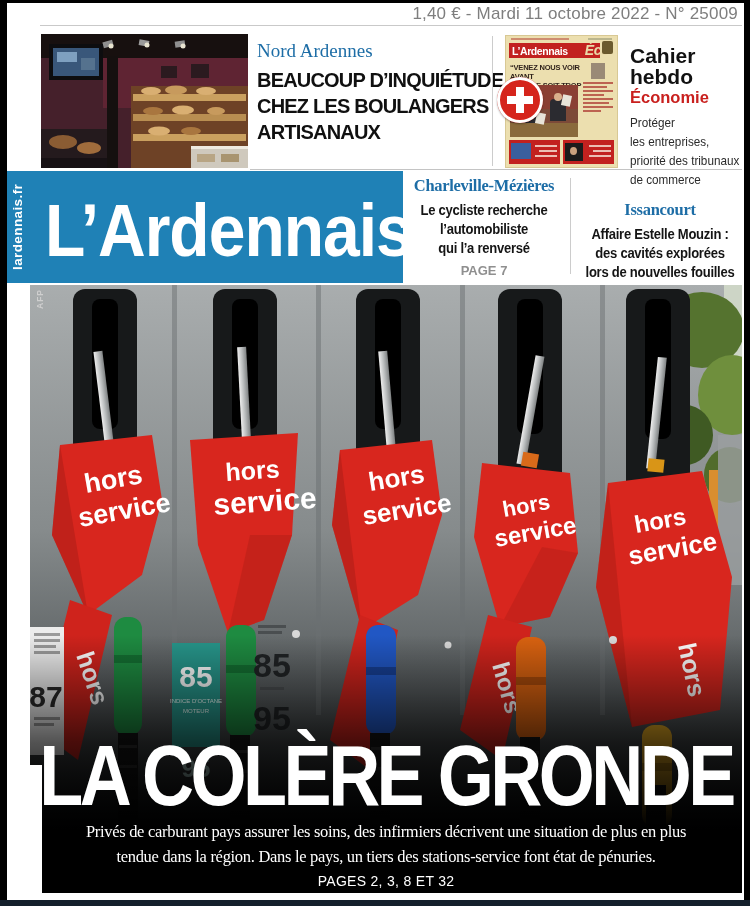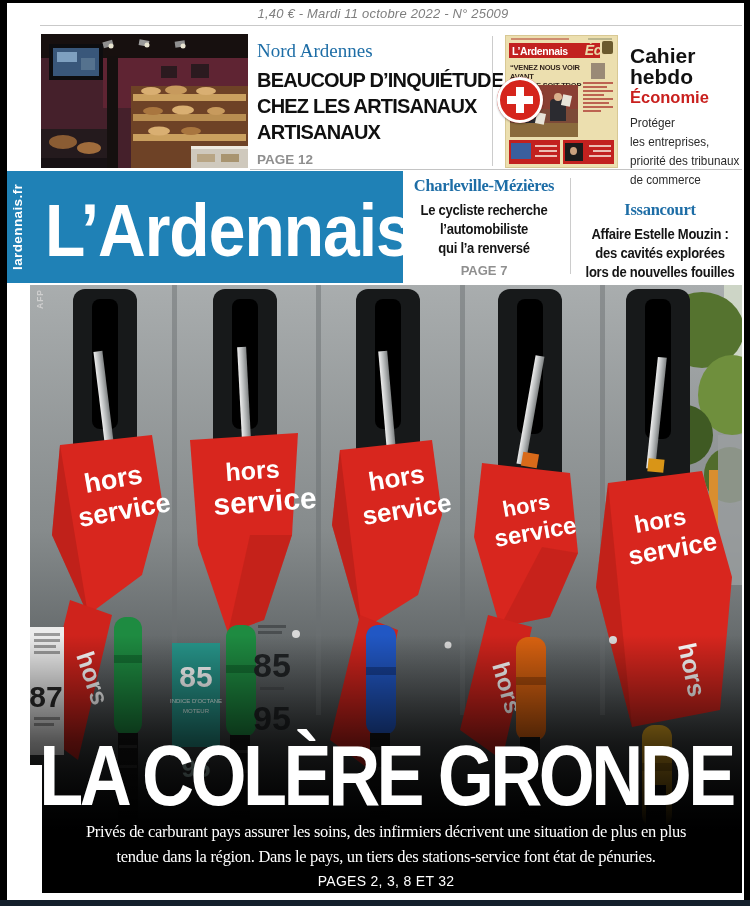--- a/index.html
+++ b/index.html
@@ -2,22 +2,22 @@
 <html><head>
 <meta charset="utf-8">
 <style>
   html,body{margin:0;padding:0;background:#000;}
   .frame{position:relative;width:750px;height:906px;background:#000;overflow:hidden;
          font-family:"Liberation Sans",sans-serif;}
   .page{position:absolute;left:7px;top:3px;width:737px;height:897px;background:#fff;}
   .bottom-frame{position:absolute;left:0;top:900px;width:750px;height:6px;background:#141f2b;}
 
   
-  .topbar{position:absolute;left:28px;top:4px;width:710px;height:20px;text-align:center;
-          color:#7e7e7e;font-size:13px;letter-spacing:.2px;line-height:20px;font-style:italic;}
+  .topbar{position:absolute;left:28px;top:4px;width:710px;height:20px;text-align:right;
+          color:#7e7e7e;font-size:17px;letter-spacing:.2px;line-height:20px;}
   .top-rule{position:absolute;left:40px;top:25px;width:702px;height:1px;background:#c9c9c9;}
 
   
   .bakery-svg{position:absolute;left:41px;top:34px;}
   .tt-text{position:absolute;left:257px;top:40px;width:235px;}
   .kicker-serif{font-family:"Liberation Serif",serif;font-weight:400;color:#1d6da6;
                 font-size:19px;margin-bottom:5px;}
   .tt-line{font-weight:700;color:#101010;font-size:20px;line-height:26px;
            letter-spacing:-0.8px;white-space:nowrap;}
   .pageref{color:#8f8f8f;font-weight:700;font-size:13.5px;margin-top:7px;}
@@ -153,23 +153,22 @@
       <rect x="150" y="112" width="57" height="22" fill="#cfc9bd"></rect>
       <rect x="150" y="112" width="57" height="3" fill="#efeae0"></rect>
       <rect x="156" y="120" width="18" height="8" fill="#b8a584"></rect>
       <rect x="180" y="120" width="18" height="8" fill="#a89470"></rect>
     </g>
   </svg>
 
   <div class="tt-text">
     <div class="kicker-serif">Nord Ardennes</div>
     <div class="tt-line">BEAUCOUP D’INQUIÉTUDE</div>
-    <div class="tt-line">CHEZ LES ARTISANAUX</div>
+    <div class="tt-line">CHEZ LES BOULANGERS</div>
     <div class="tt-line">ARTISANAUX</div>
-    <div class="pageref">PAGE 12</div>
   </div>
   <div class="vdiv1"></div>
 
   <div class="mini-cover">
     <div class="mc-microline"></div>
     <div class="mc-microline2"></div>
     <div class="mc-mast">
       <span>L’Ardennais</span><span class="eco">Éco</span>
     </div>
     <div class="mc-stamp"></div>

